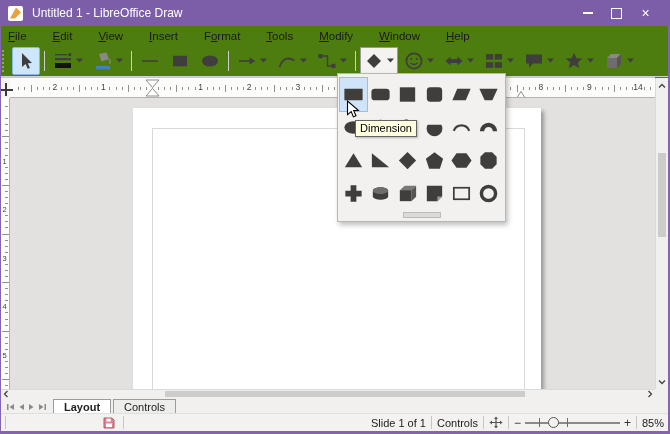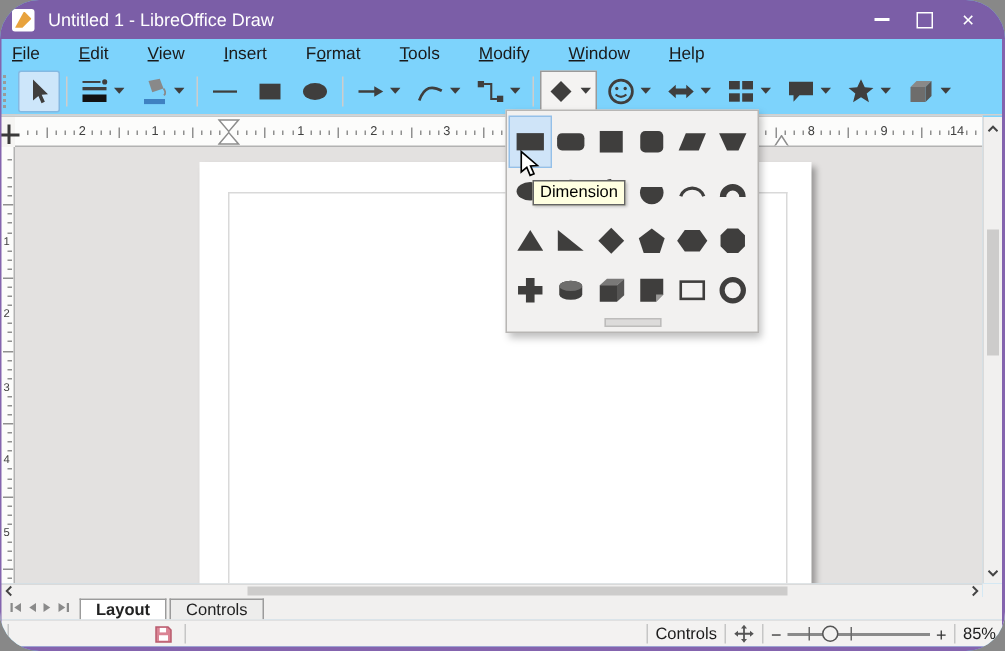--- a/index.html
+++ b/index.html
@@ -1,17 +1,17 @@
 <!DOCTYPE html>
 <html><head>
 <meta charset="utf-8">
 <style>
   html,body{margin:0;padding:0;background:#888;}
-  #win{position:relative;width:670px;height:434px;background:#7dd3fc;overflow:hidden;
-       font-family:"Liberation Sans",sans-serif;border-radius:26px;-webkit-font-smoothing:antialiased;}
+  #win{position:relative;width:670px;height:434px;background:#4d7c0f;overflow:hidden;
+       font-family:"Liberation Sans",sans-serif;-webkit-font-smoothing:antialiased;}
   .abs{position:absolute;}
   
   .titlebar{left:0;top:0;width:670px;height:26px;background:#7b5ea7;display:flex;align-items:center;color:#fff;}
   .app-icon{margin-left:8px;width:15px;height:15px;background:#fff;border-radius:2px;position:relative;flex:0 0 auto;}
   .app-icon i{position:absolute;left:2px;top:2px;width:11px;height:11px;background:#e8a33d;border-radius:1px;clip-path:polygon(0 100%,55% 0,100% 45%,45% 100%);}
   .title{margin-left:9px;font-size:12px;}
   .win-btns{margin-left:auto;margin-right:10px;display:flex;}
   .wbtn{width:29px;height:26px;display:flex;align-items:center;justify-content:center;}
   .glyph-min{width:10px;height:1.5px;background:#fff;}
   .glyph-max{width:9px;height:9px;border:1.2px solid #fff;}
@@ -47,21 +47,21 @@
   .margins{position:absolute;left:142px;top:30px;width:373px;height:280px;border:1px solid #d9d9d9;border-bottom:none;box-sizing:border-box;}
   
   .vscroll{left:655px;top:78px;width:13px;height:311px;background:#f1f0ef;border-left:1px solid #dadada;box-sizing:border-box;}
   .vthumb{position:absolute;left:2px;right:2px;top:75px;height:84px;background:#cdcccb;}
   .sbtn{position:absolute;left:0;width:100%;height:15px;display:flex;align-items:center;justify-content:center;}
   .hscroll{left:0;top:389px;width:655px;height:9px;background:#f1f0ef;border-top:1px solid #dadada;box-sizing:border-box;}
   .hthumb{position:absolute;left:165px;width:360px;top:1px;bottom:1px;background:#cdcccb;}
   .hbtn{position:absolute;top:0;height:100%;width:11px;display:flex;align-items:center;justify-content:center;}
   .scorner{left:655px;top:389px;width:13px;height:9px;background:#f1f0ef;}
   
-  .tabrow{left:0;top:398px;width:670px;height:15px;background:#f1f0ef;display:flex;font-size:11px;}
+  .tabrow{left:0;top:398px;width:670px;height:15px;background:#f1f0ef;display:flex;align-items:flex-end;font-size:11px;}
   .tnav{display:flex;align-items:center;gap:3px;margin:0 6px 2px 6px;}
   .tab{height:14px;padding:0 10px;border:1px solid #9b9b9b;border-bottom:none;display:flex;align-items:center;background:#ededec;color:#222;margin-right:2px;box-sizing:border-box;}
   .tab.active{background:#fff;font-weight:bold;}
   
   .statusbar{left:0;top:413px;width:670px;height:18px;background:#f3f2f1;display:flex;align-items:center;font-size:11px;color:#1c1c1c;border-top:1px solid #e0e0e0;box-sizing:border-box;}
   .ssep{width:1px;height:13px;background:#c6c6c6;margin:0 5px;flex:0 0 auto;}
   .sgroup{display:flex;align-items:center;gap:4px;}
   .zslider{display:flex;align-items:center;gap:4px;}
   .ztrack{position:relative;width:95px;height:11px;}
   .ztrack .line{position:absolute;left:0;right:0;top:5px;height:1.5px;background:#8a8a8a;}
@@ -549,20 +549,21 @@
     <div class="ssep"></div>
     <div class="sgroup" style="margin-left:92px;">
       <svg width="12" height="12" viewBox="0 0 12 12">
           <path d="M1 1 H9 L11 3 V11 H1 Z" fill="#da8494" stroke="#b95b6d"></path>
           <rect x="3" y="6.5" width="6" height="3.6" fill="#fff"></rect>
           <rect x="3.5" y="1.6" width="4.2" height="3" fill="#fff"></rect>
         </svg>
     </div>
     <div class="ssep" style="margin-left:8px;"></div>
     <div style="flex:1;"></div>
+    <span>Slide 1 of 1</span>
     <div class="ssep"></div>
     <span>Controls</span>
     <div class="ssep"></div>
     <svg width="14" height="13" viewBox="0 0 14 13">
         <path d="M7 2 V11 M2.5 6.5 H11.5" stroke="#555" stroke-width="1.2"></path>
         <polygon points="7,0.5 9,3 5,3" fill="#555"></polygon>
         <polygon points="7,12.5 9,10 5,10" fill="#555"></polygon>
         <polygon points="0.5,6.5 3,4.5 3,8.5" fill="#555"></polygon>
         <polygon points="13.5,6.5 11,4.5 11,8.5" fill="#555"></polygon>
       </svg>

